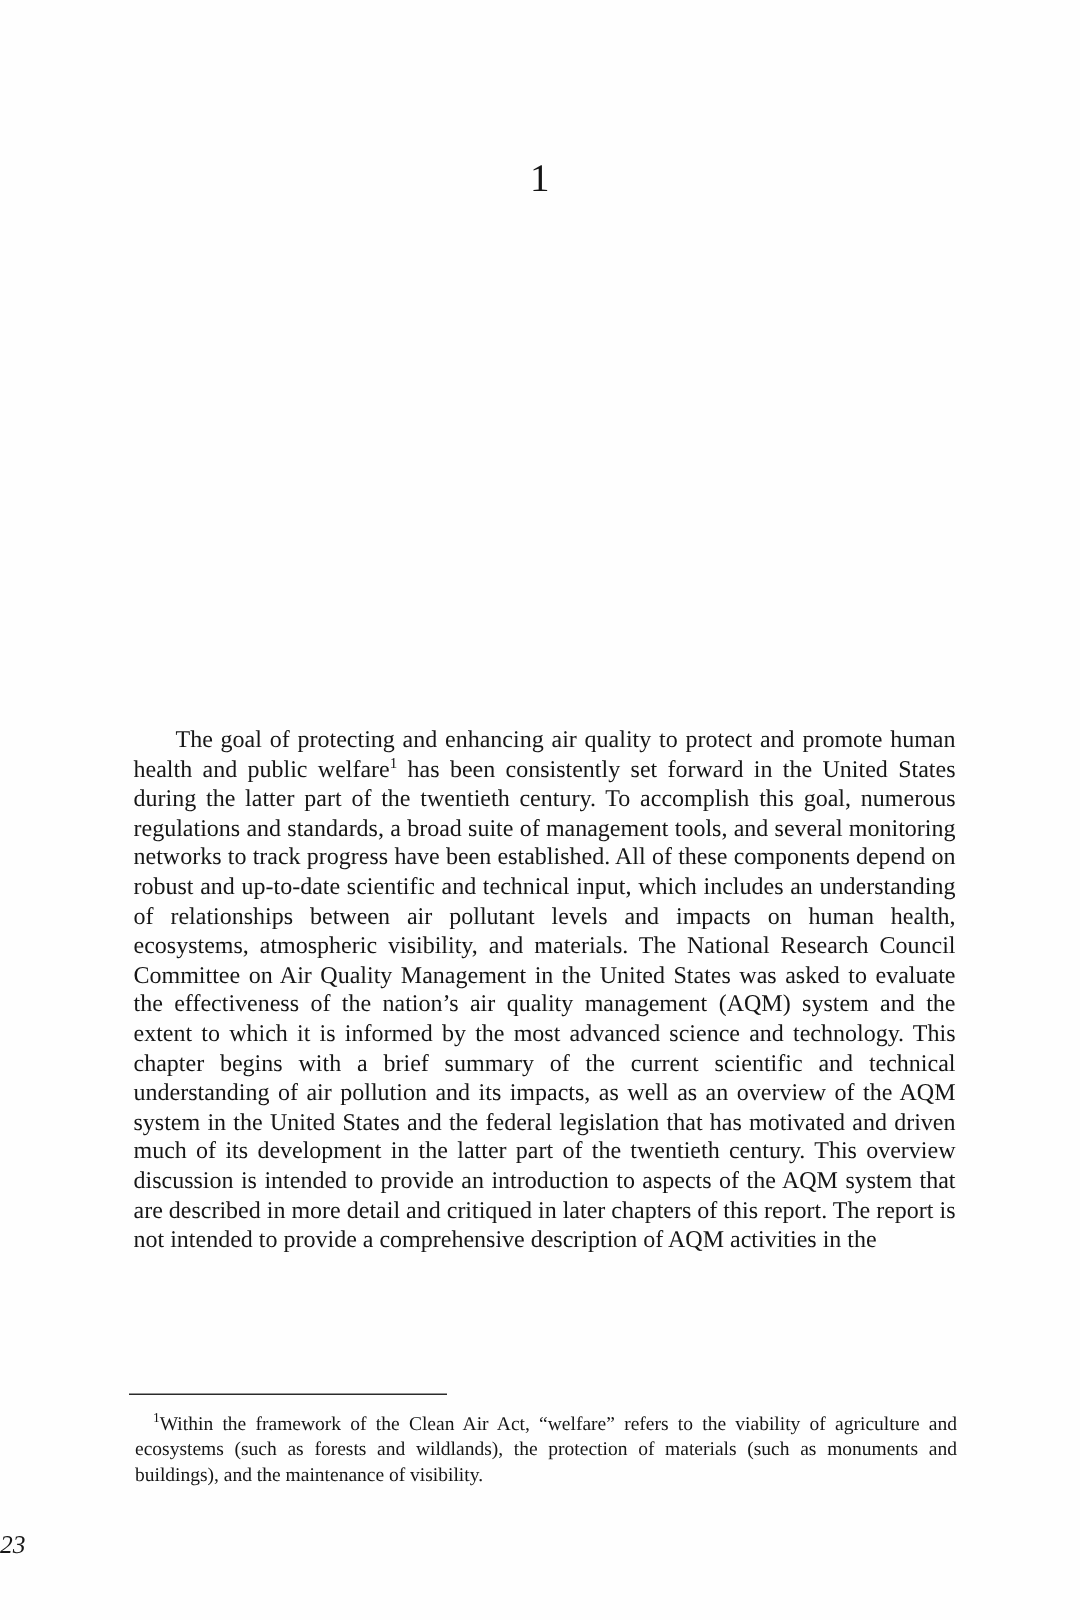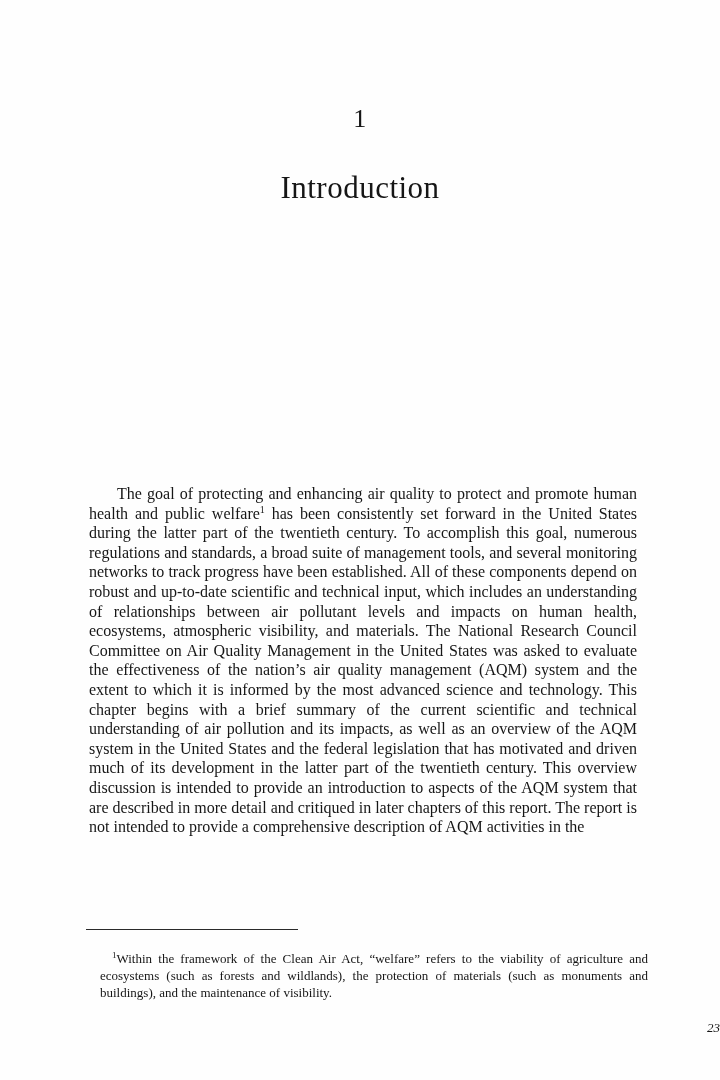--- a/index.html
+++ b/index.html
@@ -60,48 +60,47 @@
     left: 86px;
     width: 212px;
     height: 0;
     border-top: 1.5px solid #2a2a2a;
   }
   .footnote {
     position: absolute;
     top: 937px;
     left: 86px;
     width: 548px;
-    margin: 14px;
+    margin: 4px;
     font-size: 13px;
     line-height: 16.8px;
     text-align: justify;
     text-indent: 12px;
   }
   .footnote sup {
     font-size: 9px;
     line-height: 0;
   }
   .page-number {
     position: absolute;
     top: 1020px;
     left: 0;
     width: 100%;
-    text-align: right;
-    font-size: 13px;
+    text-align: left;
+    font-size: 17px;
     font-style: italic;
   }
 </style>
 </head>
 <body>
 
 <div class="page">
 
   <div class="chapter-number">1</div>
 
-  <h1 class="chapter-title">Introduction</h1>
 
   <p class="body-text"><span>The goal of protecting and enhancing air quality to protect and promote human health and public welfare</span><sup>1</sup><span> has been consistently set forward in the United States during the latter part of the twentieth century. To accomplish this goal, numerous regulations and standards, a broad suite of management tools, and several monitoring networks to track progress have been established. All of these components depend on robust and up-to-date scientific and technical input, which includes an understanding of relationships between air pollutant levels and impacts on human health, ecosystems, atmospheric visibility, and materials. The National Research Council Committee on Air Quality Management in the United States was asked to evaluate the effectiveness of the nation’s air quality management (AQM) system and the extent to which it is informed by the most advanced science and technology. This chapter begins with a brief summary of the current scientific and technical understanding of air pollution and its impacts, as well as an overview of the AQM system in the United States and the federal legislation that has motivated and driven much of its development in the latter part of the twentieth century. This overview discussion is intended to provide an introduction to aspects of the AQM system that are described in more detail and critiqued in later chapters of this report. The report is not intended to provide a comprehensive description of AQM activities in the</span></p>
 
   <div class="footnote-rule"></div>
 
   <p class="footnote"><sup>1</sup><span>Within the framework of the Clean Air Act, “welfare” refers to the viability of agriculture and ecosystems (such as forests and wildlands), the protection of materials (such as monuments and buildings), and the maintenance of visibility.</span></p>
 
   <div class="page-number">23</div>
 
 </div>

